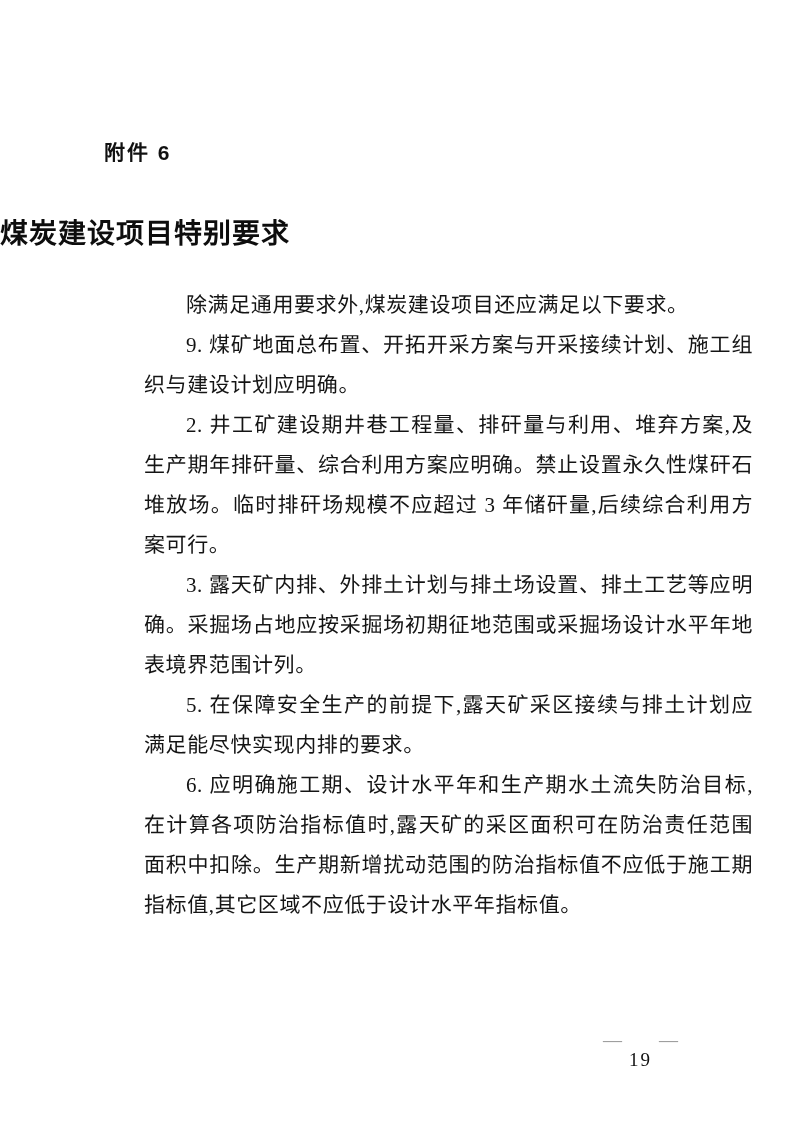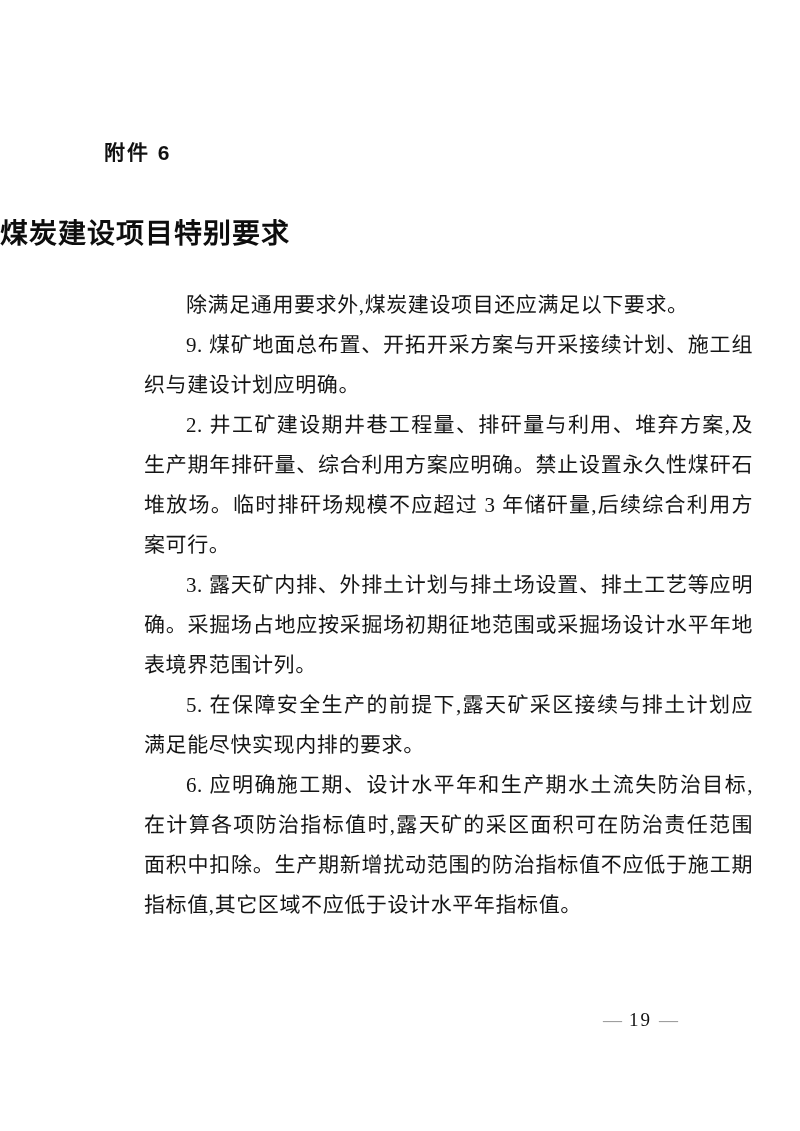--- a/index.html
+++ b/index.html
@@ -69,20 +69,21 @@
     align-items: center;
   }
   .page-footer .dash {
     color: #9a9a9a;
     margin: 0 7px;
     font-weight: bold;
     transform: scaleY(0.8);
   }
   .page-footer .num {
     letter-spacing: 2px;
+    margin-top: 40px;
   }
 </style>
 </head>
 <body>
 
 <div class="page">
 
   <div class="attachment-label">附件 6</div>
 
   <h1 class="doc-title">煤炭建设项目特别要求</h1>

